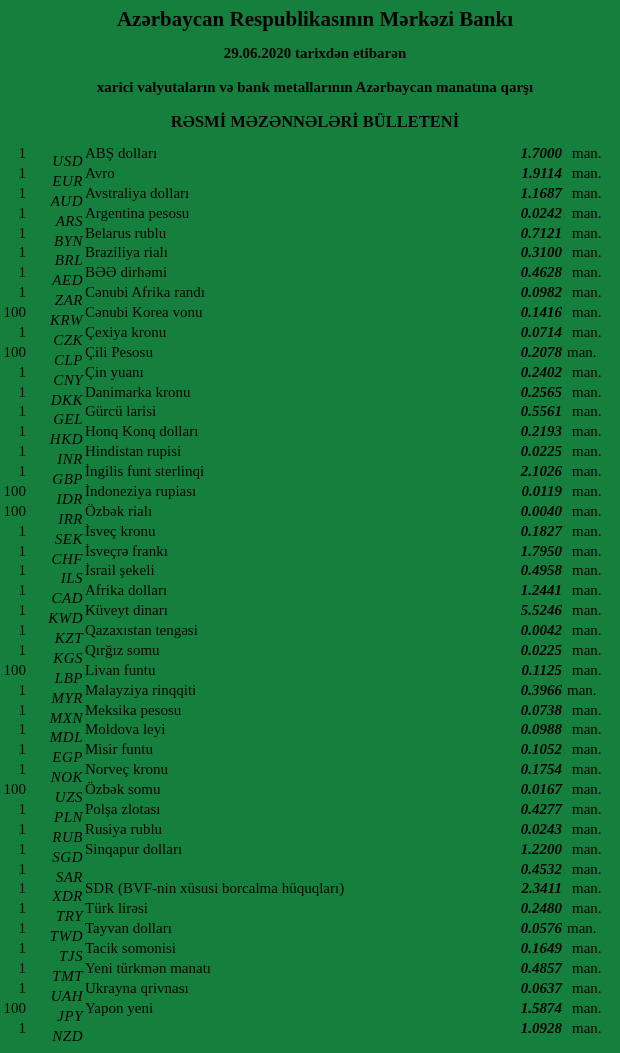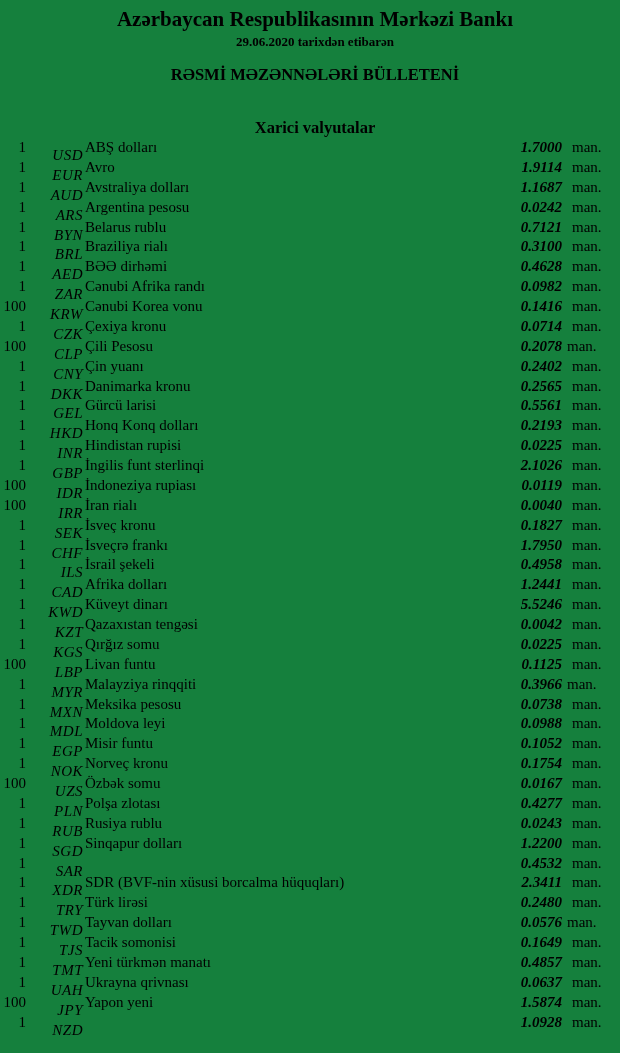--- a/index.html
+++ b/index.html
@@ -20,23 +20,23 @@
   }
   header { padding-top: 7px; }
   .centered { text-align: center; padding-left: 10px; }
   .bank-title {
     font-size: 21px;
     line-height: 24px;
     font-weight: bold;
     margin: 0;
   }
   .sub-line {
-    font-size: 13px;
+    font-size: 15px;
     font-weight: bold;
-    margin: 0;
+    margin: 12px;
   }
   .date-line    { line-height: 21px; }
   .subject-line { line-height: 22px; }
   .bulletin-title {
     font-size: 16.5px;
     line-height: 23px;
     font-weight: bold;
     margin: 11px;
   }
   .section-title {
@@ -94,24 +94,24 @@
   .row.tight .man { left: 567px; }
 </style>
 </head>
 <body>
 
 <div class="page">
 
   <header>
     <h1 class="bank-title centered">Azərbaycan Respublikasının Mərkəzi Bankı</h1>
     <p class="sub-line date-line centered">29.06.2020 tarixdən etibarən</p>
+    <p class="sub-line subject-line centered">xarici valyutaların və bank metallarının Azərbaycan manatına qarşı</p>
     <p class="bulletin-title centered">RƏSMİ MƏZƏNNƏLƏRİ BÜLLETENİ</p>
   </header>
 
-  <div class="section-title centered">Xarici valyutalar</div>
 
   <div class="rows">
     <div class="row">
       <span class="qty">1</span>
       <span class="code">USD</span>
       <span class="name">ABŞ dolları</span>
       <span class="rate">1.7000</span>
       <span class="man">man.</span>
     </div>
 
@@ -247,21 +247,21 @@
       <span class="qty">100</span>
       <span class="code">IDR</span>
       <span class="name">İndoneziya rupiası</span>
       <span class="rate">0.0119</span>
       <span class="man">man.</span>
     </div>
 
     <div class="row">
       <span class="qty">100</span>
       <span class="code">IRR</span>
-      <span class="name">İran rialı</span>
+      <span class="name">Özbək rialı</span>
       <span class="rate">0.0040</span>
       <span class="man">man.</span>
     </div>
 
     <div class="row">
       <span class="qty">1</span>
       <span class="code">SEK</span>
       <span class="name">İsveç kronu</span>
       <span class="rate">0.1827</span>
       <span class="man">man.</span>

